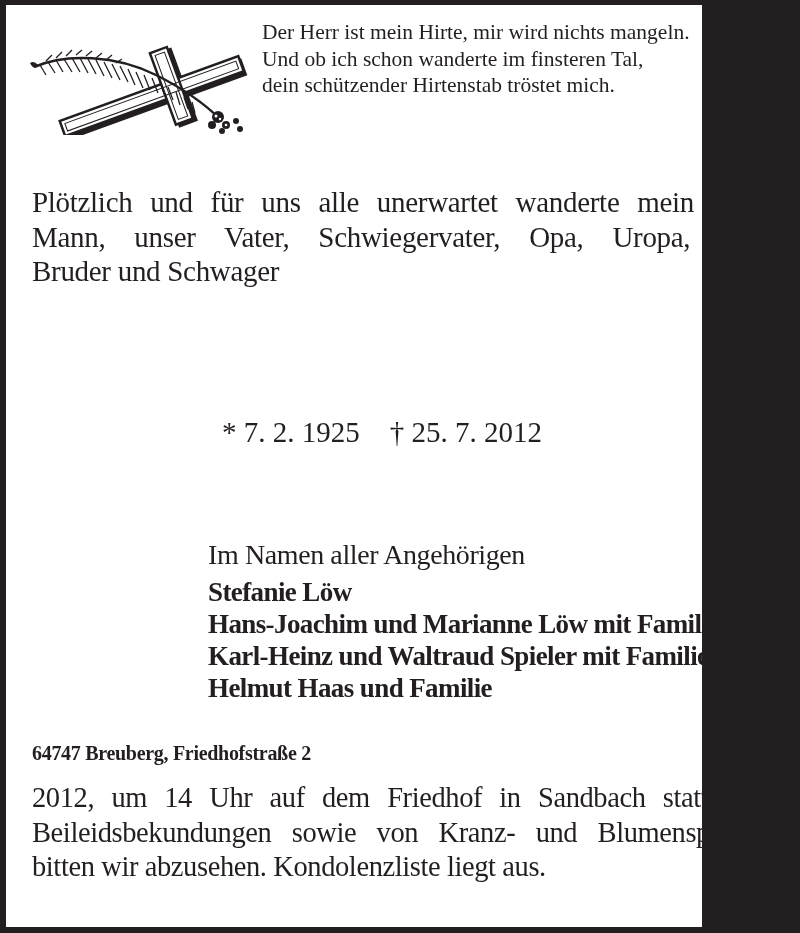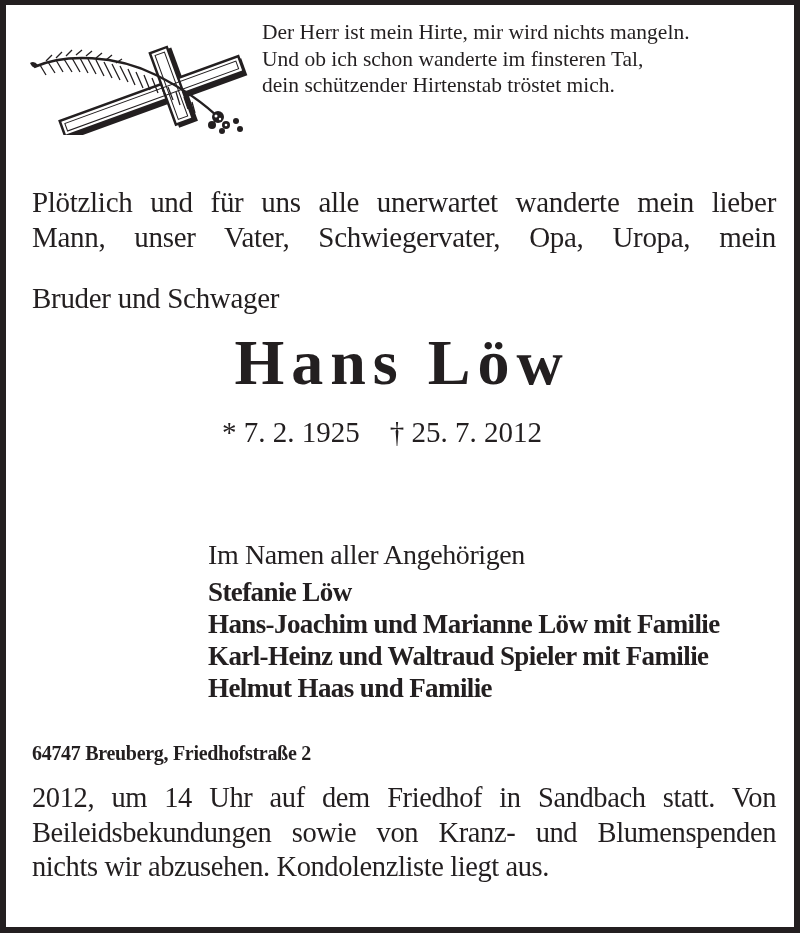--- a/index.html
+++ b/index.html
@@ -3,35 +3,35 @@
 <meta charset="utf-8">
 <style>
   html, body { margin: 0; padding: 0; }
   body {
     width: 800px; height: 933px; overflow: hidden;
     background: #231f20;
     font-family: "Liberation Serif", "DejaVu Serif", serif;
     color: #231f20;
   }
   .sheet {
-    position: absolute; left: 6px; top: 5px; width: 788px; height: 922px;
+    position: absolute; left: 6px; top: 5px; width: 696px; height: 922px;
     background: #ffffff;
   }
   .emblem { position: absolute; left: 20px; top: 40px; width: 225px; height: 90px; }
   .verse {
     position: absolute; left: 256px; top: 14px;
     font-size: 21.5px; line-height: 26.5px; white-space: nowrap;
   }
   .intro {
     position: absolute; left: 26px; top: 180px; width: 744px;
     font-size: 29px; line-height: 34.5px; text-align: justify;
     text-align-last: left; letter-spacing: -0.3px;
   }
   .intro .l { display:block; text-align: justify; text-align-last: justify; }
-  .intro .l.last { text-align-last: left; margin-top: 27px; }
+  .intro .l.last { text-align-last: left; }
   .name {
     position: absolute; left: 0; top: 318px; width: 788px; text-align: center;
     font-size: 64px; font-weight: bold; letter-spacing: 7px; line-height: 80px;
     padding-left: 2px;
   }
   .dates {
     position: absolute; left: 216px; top: 409px; font-size: 29px; white-space: nowrap;
     line-height: 36px;
     text-align: right;
   }
@@ -95,34 +95,33 @@
     <div>Und ob ich schon wanderte im finsteren Tal,</div>
     <div>dein schützender Hirtenstab tröstet mich.</div>
   </div>
 
   <div class="intro">
     <span class="l">Plötzlich und für uns alle unerwartet wanderte mein lieber</span>
     <span class="l">Mann, unser Vater, Schwiegervater, Opa, Uropa, mein</span>
     <span class="l last">Bruder und Schwager</span>
   </div>
 
-  <div class="name">Hans Löw</div>
 
   <div class="dates">
     <span>* 7. 2. 1925</span><span class="gap"></span><span>† 25. 7. 2012</span>
   </div>
 
   <div class="signature-block">
     <div class="sig-intro">Im Namen aller Angehörigen</div>
     <div class="sig-name">Stefanie Löw</div>
     <div class="sig-name">Hans-Joachim und Marianne Löw mit Familie</div>
     <div class="sig-name">Karl-Heinz und Waltraud Spieler mit Familie</div>
     <div class="sig-name">Helmut Haas und Familie</div>
   </div>
 
   <div class="address">64747 Breuberg, Friedhofstraße 2</div>
 
   <div class="notice">
     <span class="l">2012, um 14 Uhr auf dem Friedhof in Sandbach statt. Von</span>
     <span class="l">Beileidsbekundungen sowie von Kranz- und Blumenspenden</span>
-    <span class="l last">nichts wir abzusehen. Kondolenzliste liegt aus.</span>
+    <span class="l last">bitten wir abzusehen. Kondolenzliste liegt aus.</span>
   </div>
 </div>
 
 </body></html>

